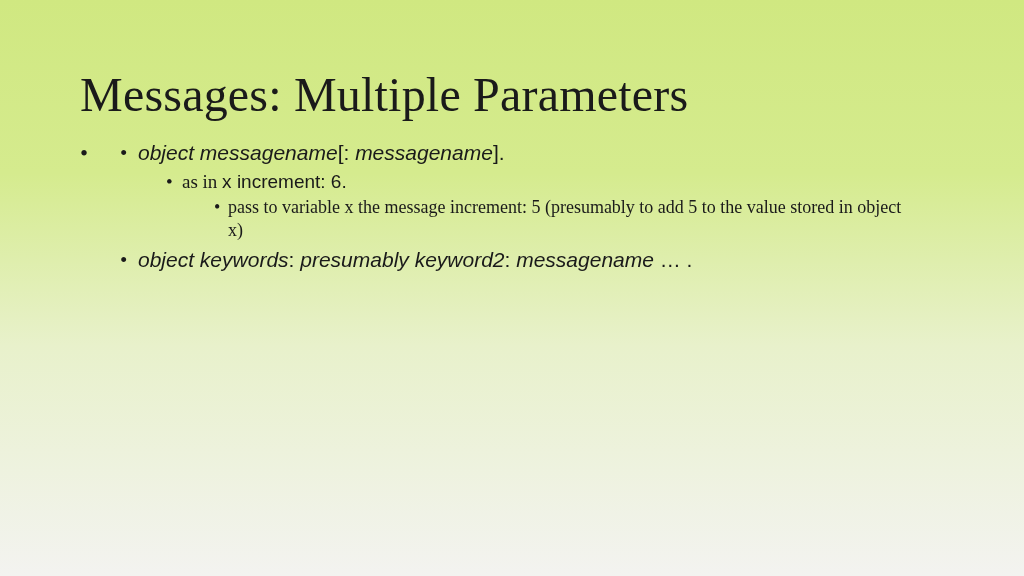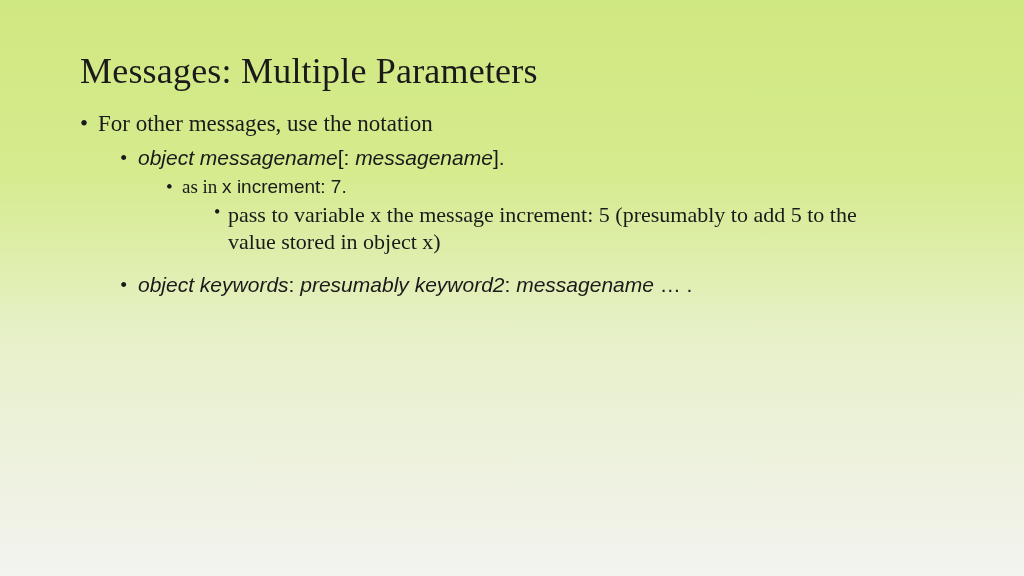--- a/index.html
+++ b/index.html
@@ -12,23 +12,23 @@
   .slide {
     width: 1024px;
     height: 576px;
     background: linear-gradient(to bottom, #d0e881 0%, #d5eb8e 30%, #e8f1cb 60%, #f3f3f0 100%);
     font-family: "Times New Roman", Times, serif;
     color: #1a1a1a;
     box-sizing: border-box;
     padding: 50px 70px 40px 80px;
   }
   .title {
-    font-size: 36px;
+    font-size: 48px;
     font-weight: 400;
-    margin: 0 0 18px 0;
+    margin: 17px 0 18px 0;
     letter-spacing: 0.2px;
   }
   ul {
     list-style: none;
     margin: 0;
     padding: 0;
   }
   li {
     position: relative;
     padding-left: 18px;
@@ -70,52 +70,51 @@
     margin-bottom: 2px;
   }
   .lvl3 > li::before { font-size: 19px; top: 0; }
 
   
   .lvl4 {
     margin-top: 2px;
     margin-left: 32px;
   }
   .lvl4 > li {
-    font-size: 22px;
+    font-size: 18px;
     padding-left: 14px;
     line-height: 1.25;
-    margin-bottom: 16px;
+    margin-bottom: 6px;
     max-width: 680px;
   }
   .lvl4 > li::before { font-size: 18px; top: 0; }
 
   .code {
     font-family: Liberation Sans, sans-serif;
   }
   .ital { font-style: italic; }
 </style>
 </head>
 <body>
 
 <div class="slide">
 
   <h1 class="title">Messages:  Multiple Parameters</h1>
 
   <ul class="lvl1">
 
     <li>
-      <span>For other messages, use the notation</span>
 
       <ul class="lvl2">
         <li>
           <span class="code ital">object messagename</span><span class="code">[:</span><span class="code ital"> messagename</span><span class="code">].</span>
 
           <ul class="lvl3">
             <li>
-              <span>as in </span><span class="code">x increment: 7.</span>
+              <span>as in </span><span class="code">x increment: 6.</span>
 
               <ul class="lvl4">
                 <li>pass to variable x the message increment: 5 (presumably to add 5 to the value stored in object x)</li>
               </ul>
             </li>
           </ul>
         </li>
 
         <li>
           <span class="code ital">object keywords</span><span class="code">: </span><span class="code ital">presumably keyword2</span><span class="code">: </span><span class="code ital">messagename </span><span class="code">… .</span>

